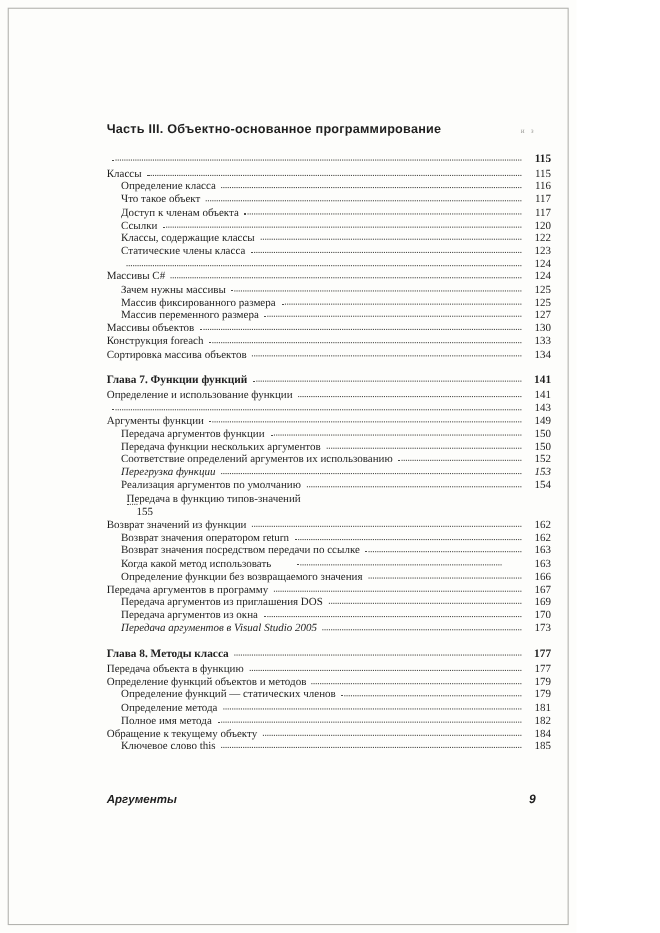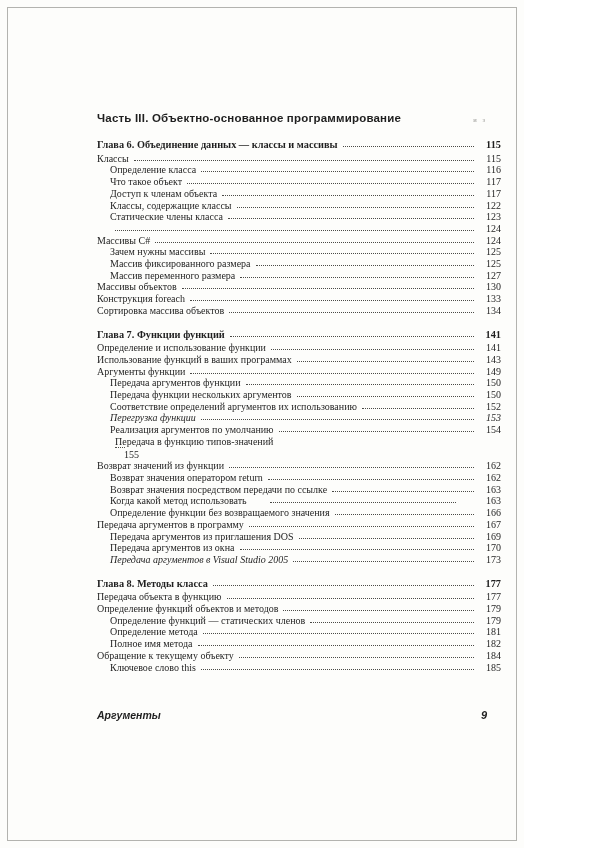--- a/index.html
+++ b/index.html
@@ -90,21 +90,20 @@
   <div class="content">
 
     <div class="part-heading-row">
       <span class="part-heading">Часть III. Объектно-основанное программирование</span>
       <span class="header-note">и з</span>
     </div>
 
     <div id="toc">
         <section class="toc-section">
           <div class="toc-row heading" style="padding-left: 0px;">
-            <span class="toc-title">Глава 6. Объединение данных — классы и массивы</span>
             <span class="leader"></span>
             <span class="pnum">115</span>
           </div>
           <div class="toc-row" style="padding-left: 0px;">
             <span class="toc-title">Классы</span>
             <span class="leader"></span>
             <span class="pnum">115</span>
           </div>
           <div class="toc-row" style="padding-left: 13px;">
             <span class="toc-title">Определение класса</span>
@@ -113,20 +112,25 @@
           </div>
           <div class="toc-row" style="padding-left: 13px;">
             <span class="toc-title">Что такое объект</span>
             <span class="leader"></span>
             <span class="pnum">117</span>
           </div>
           <div class="toc-row" style="padding-left: 13px;">
             <span class="toc-title">Доступ к членам объекта</span>
             <span class="leader"></span>
             <span class="pnum">117</span>
+          </div>
+          <div class="toc-row" style="padding-left: 13px;">
+            <span class="toc-title">Ссылки</span>
+            <span class="leader"></span>
+            <span class="pnum">120</span>
           </div>
           <div class="toc-row" style="padding-left: 13px;">
             <span class="toc-title">Классы, содержащие классы</span>
             <span class="leader"></span>
             <span class="pnum">122</span>
           </div>
           <div class="toc-row" style="padding-left: 13px;">
             <span class="toc-title">Статические члены класса</span>
             <span class="leader"></span>
             <span class="pnum">123</span>
@@ -176,21 +180,20 @@
             <span class="toc-title">Глава 7. Функции функций</span>
             <span class="leader"></span>
             <span class="pnum">141</span>
           </div>
           <div class="toc-row" style="padding-left: 0px;">
             <span class="toc-title">Определение и использование функции</span>
             <span class="leader"></span>
             <span class="pnum">141</span>
           </div>
           <div class="toc-row" style="padding-left: 0px;">
-            <span class="toc-title">Использование функций в ваших программах</span>
             <span class="leader"></span>
             <span class="pnum">143</span>
           </div>
           <div class="toc-row" style="padding-left: 0px;">
             <span class="toc-title">Аргументы функции</span>
             <span class="leader"></span>
             <span class="pnum">149</span>
           </div>
           <div class="toc-row" style="padding-left: 13px;">
             <span class="toc-title">Передача аргументов функции</span>

